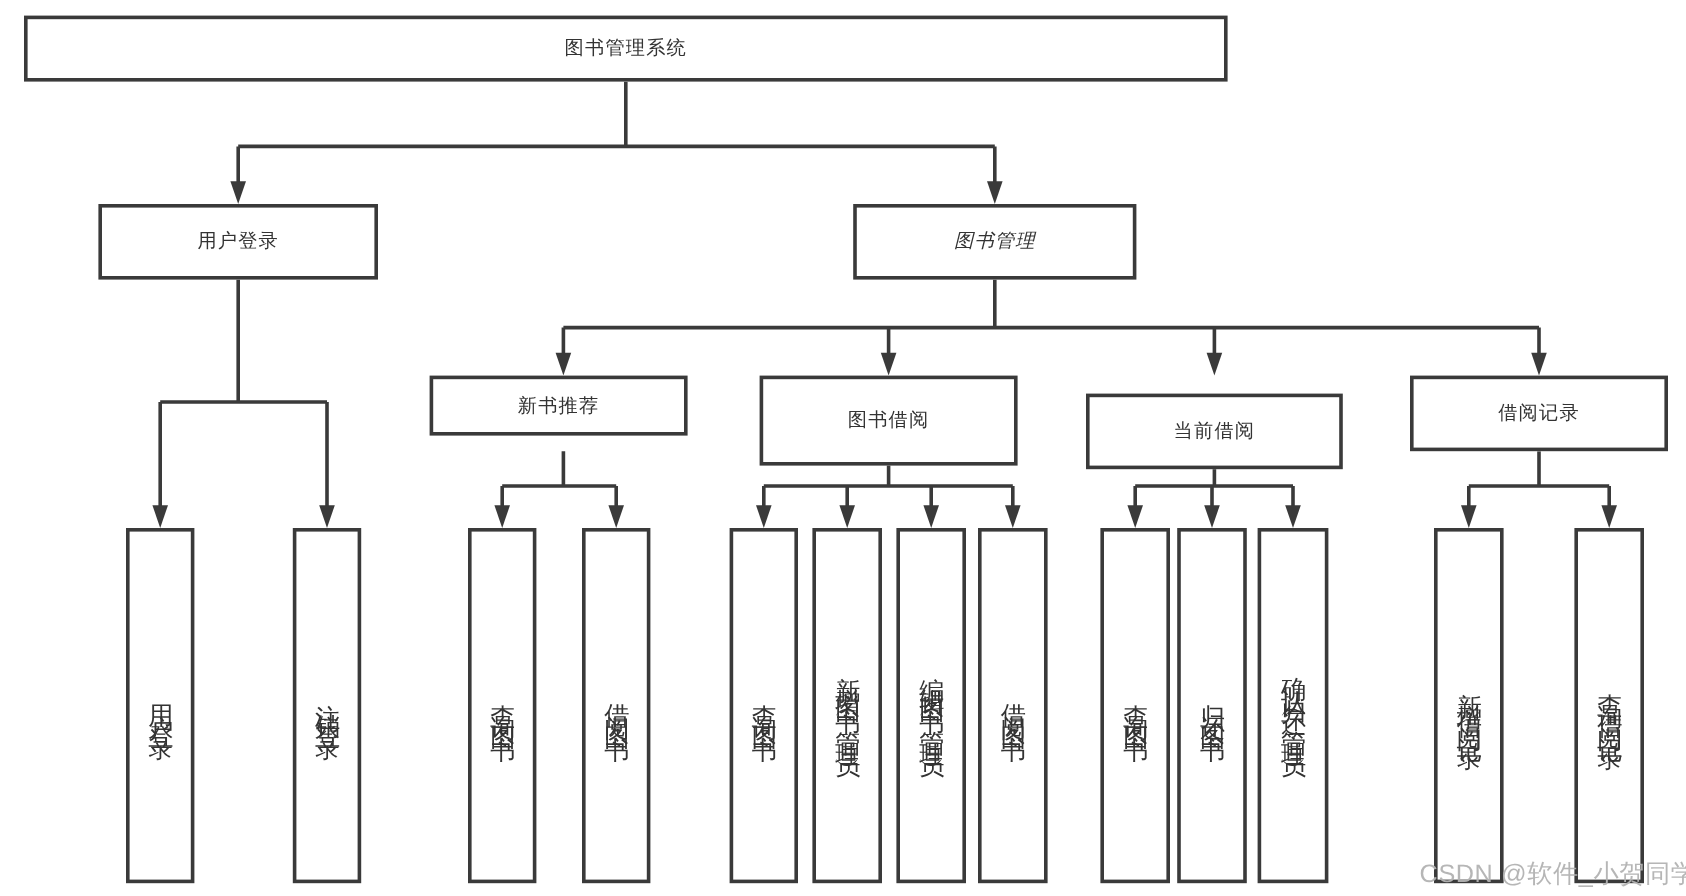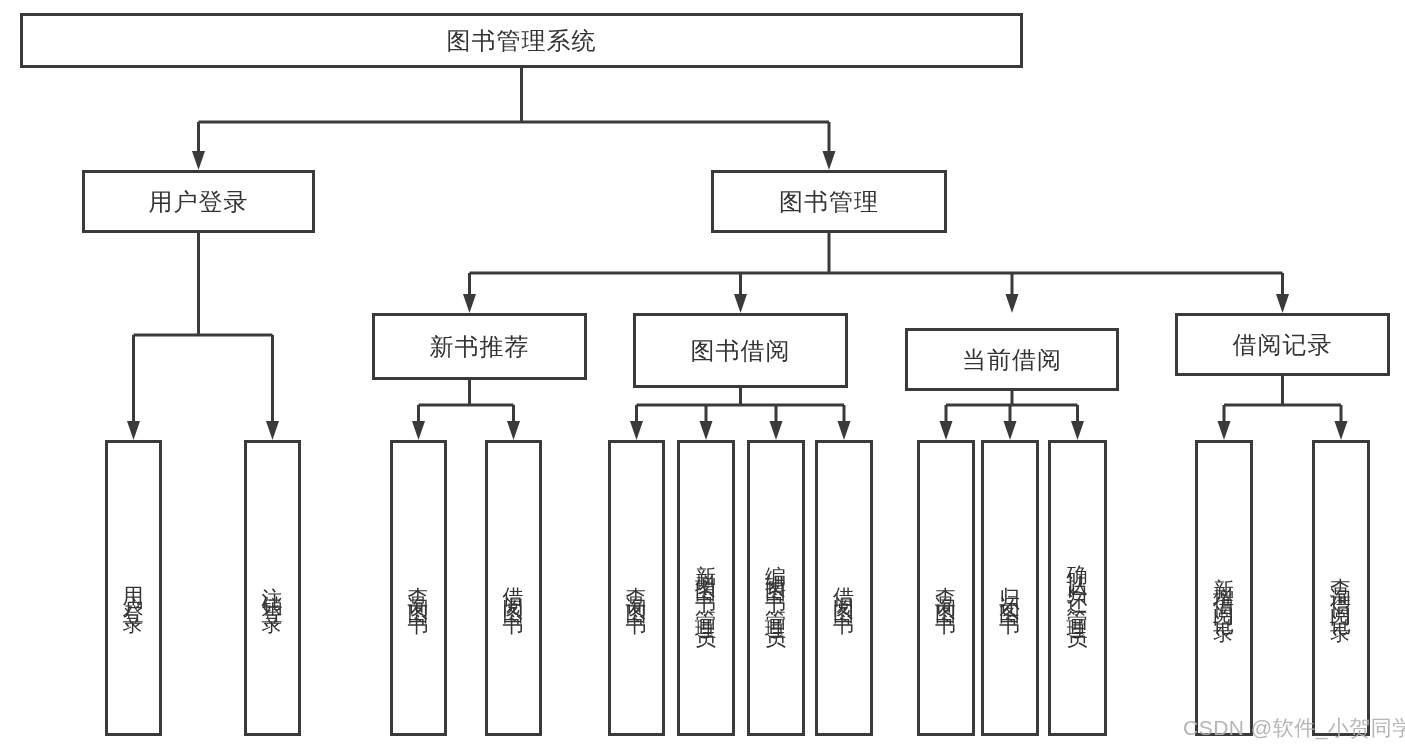--- a/index.html
+++ b/index.html
@@ -17,21 +17,21 @@
   #connectors {
     position: absolute; left: 0; top: 0;
     width: 1405px; height: 747px;
   }
   .hbox {
     position: absolute;
     box-sizing: border-box;
     border: 3px solid #3a3a3a;
     background: #ffffff;
     display: flex; align-items: center; justify-content: center;
-    font-size: 24px; color: #333333;
+    font-size: 16px; color: #333333;
     letter-spacing: 1px;
     white-space: nowrap;
   }
   .vbox {
     position: absolute;
     top: 440px; height: 296px;
     box-sizing: border-box;
     border: 3px solid #3a3a3a;
     background: #ffffff;
     display: flex; align-items: center; justify-content: center;
@@ -95,23 +95,23 @@
       <use href="#arrowhead" x="1010" y="440"></use>
       <use href="#arrowhead" x="1077.5" y="440"></use>
       <use href="#arrowhead" x="1224" y="440"></use>
       <use href="#arrowhead" x="1341" y="440"></use>
     </g>
   </svg>
 
   <div class="hbox" style="left:20px; top:13px; width:1003px; height:55px;">图书管理系统</div>
 
   <div class="hbox" style="left:82px; top:170px; width:233px; height:63px;">用户登录</div>
-  <div class="hbox" style="left:711px; top:170px; width:236px; height:63px;">图书管理</div>
+  <div class="hbox" style="left:711px; top:170px; width:236px; height:63px;font-style:italic;">图书管理</div>
 
-  <div class="hbox" style="left:372px; top:313px; width:215px; height:67px;">新书推荐</div>
+  <div class="hbox" style="left:358px; top:313px; width:215px; height:50px;">新书推荐</div>
   <div class="hbox" style="left:633px; top:313px; width:215px; height:75px;">图书借阅</div>
   <div class="hbox" style="left:905px; top:313px; width:214px; height:63px;margin-top:15px;">当前借阅</div>
   <div class="hbox" style="left:1175px; top:313px; width:215px; height:63px;font-family:Liberation Serif, serif;">借阅记录</div>
 
   <div class="vbox" style="left:105px; width:57px;">用户登录</div>
   <div class="vbox" style="left:244px; width:57px;">注销登录</div>
 
   <div class="vbox" style="left:390px; width:57px;">查询图书</div>
   <div class="vbox" style="left:485px; width:57px;">借阅图书</div>
 

